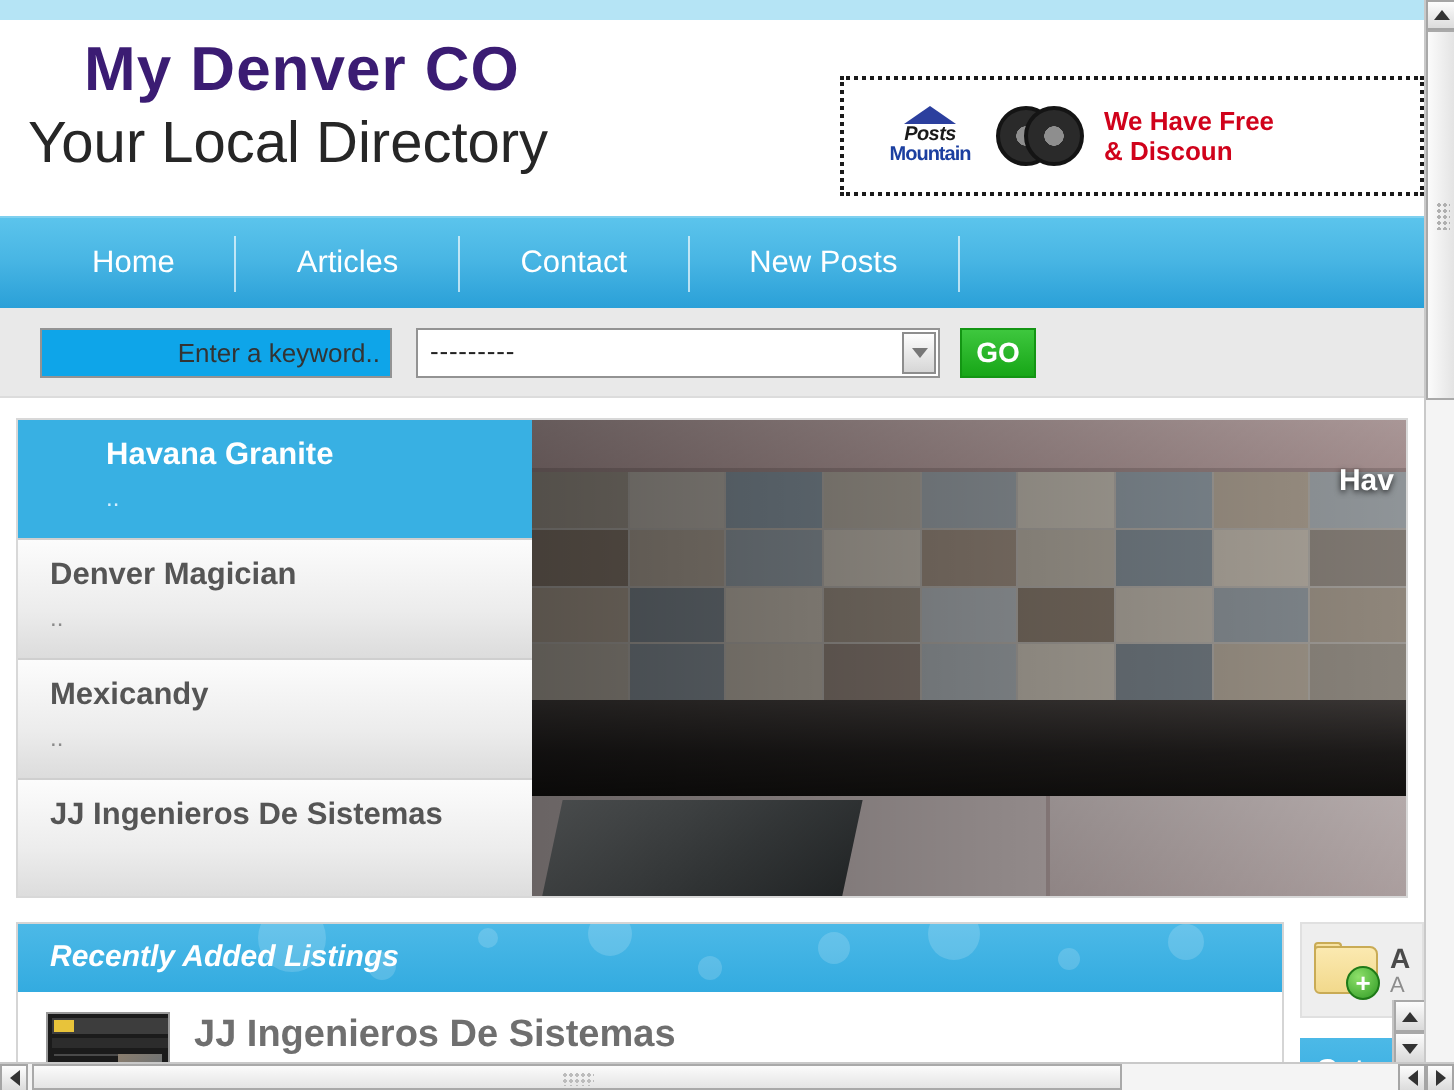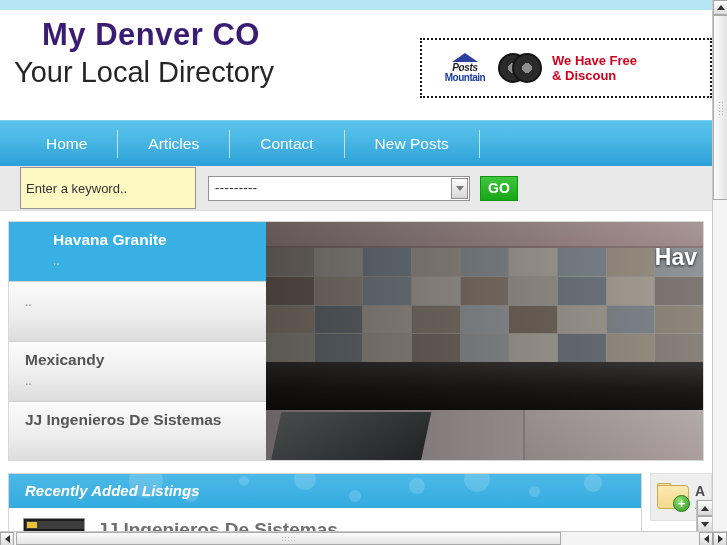--- a/index.html
+++ b/index.html
@@ -79,40 +79,40 @@
     margin-left: 8px; color: #d0021b; font-weight: bold; font-size: 13px;
     line-height: 15px; white-space: nowrap;
   }
 
   
   .nav {
     height: 46px;
     background: linear-gradient(to bottom, #5bc4ec 0%, #49b6e4 45%, #2aa0d8 100%);
     display: flex; align-items: center; padding-left: 16px;
     border-top: 1px solid #7fd0ef;
-    margin-top: 12px;
   }
   .nav-item {
     color: #ffffff; font-size: 15.5px; padding: 0 30px;
     line-height: 46px; white-space: nowrap; cursor: pointer;
   }
   .nav-sep {
     width: 1px; height: 28px; background: rgba(255,255,255,.65);
   }
 
   
   .searchbar {
     height: 45px; background: #e9e9e9;
     display: flex; align-items: center; padding: 0 0 0 20px;
     border-bottom: 1px solid #dcdcdc;
   }
   .kw-input {
-    width: 176px; height: 42px; font-size: 13px; padding: 2px 5px;
-    border: 1px solid #939393; background: #fef9c3; color: #333;
+    width: 176px; height: 25px; font-size: 13px; padding: 2px 5px;
+    border: 1px solid #939393; background: #0ea5e9; color: #333;
     font-family: "Liberation Sans", sans-serif;
+    text-align: right;
   }
   .sel-wrap {
     position: relative; width: 262px; height: 25px; margin-left: 12px;
     border: 1px solid #939393; background: #fff;
   }
   .sel-text {
     position: absolute; left: 6px; top: 3px; font-size: 13px; color: #222;
     letter-spacing: .4px;
   }
   .sel-btn {
@@ -195,21 +195,21 @@
     position: absolute; right: 0; top: 188px; width: 180px; bottom: 0;
     background: linear-gradient(to bottom,#f0e3e3,#e3d2d2);
     border-left: 2px solid #cdb9b9;
   }
   .photo-dark-overlay {
     position: absolute; inset: 0;
     background: linear-gradient(to right, rgba(0,0,0,.55), rgba(0,0,0,.25));
   }
   .photo-caption {
     position: absolute; right: 6px; top: 22px;
-    font-size: 23px; font-weight: bold; color: #ffffff;
+    font-size: 15px; font-weight: bold; color: #ffffff;
     text-shadow: 0 1px 3px rgba(0,0,0,.8); white-space: nowrap;
   }
 
   
   .lower {
     position: relative; margin: 12px 0 0 8px; width: 704px; display: flex;
   }
   .recent {
     width: 634px; background: #ffffff; border: 1px solid #d5d5d5;
   }
@@ -392,20 +392,21 @@
 
     <div class="slider">
 
       <div class="slider-list">
         <div class="slide-item active">
           <div class="slide-title">Havana Granite</div>
           <div class="slide-sub">..</div>
           <div class="tip"></div>
         </div>
         <div class="slide-item">
+          <div class="slide-title">Denver Magician</div>
           <div class="slide-sub">..</div>
         </div>
         <div class="slide-item">
           <div class="slide-title">Mexicandy</div>
           <div class="slide-sub">..</div>
         </div>
         <div class="slide-item">
           <div class="slide-title">JJ Ingenieros De Sistemas</div>
         </div>
       </div>

